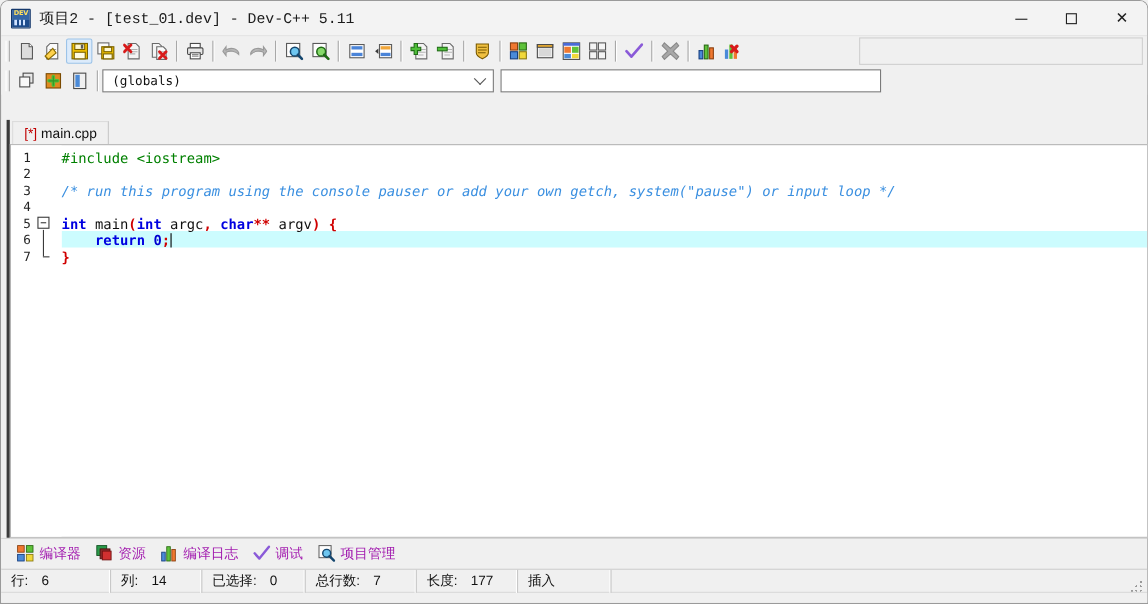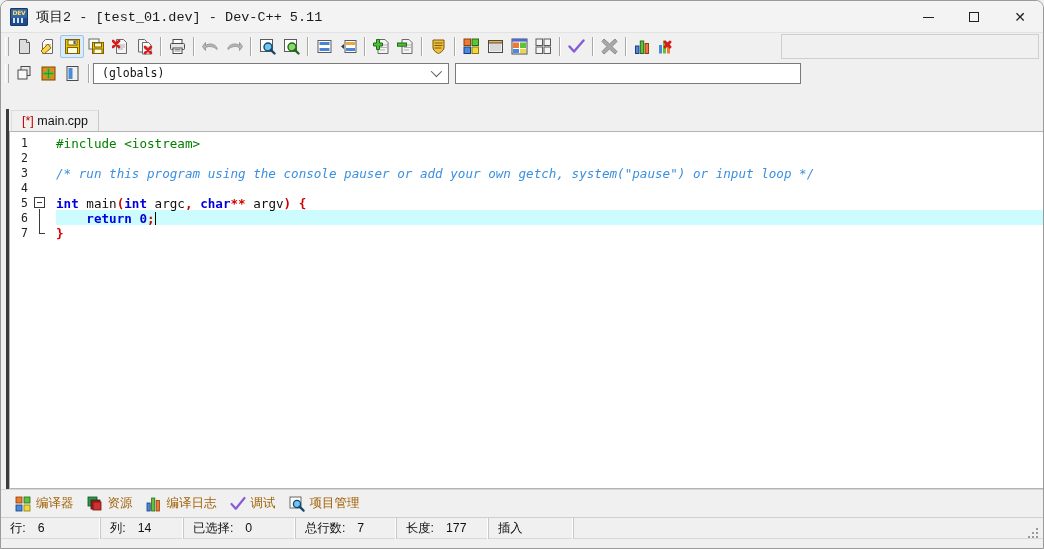--- a/index.html
+++ b/index.html
@@ -299,23 +299,23 @@
   
   .btabs {
     position: absolute; left: 0; right: 0; bottom: 31px;
     height: 28px;
     background: #f0f0f0;
     display: flex; align-items: center;
     padding-left: 10px;
     border-top: 1px solid #d6d6d6;
   }
   .btab {
-    display: flex; align-items: center;
+    display: flex; 
     padding: 2px 9px 2px 4px;
-    font-size: 12.5px; color: #a16207;
+    font-size: 12.5px; color: #a21caf;
     white-space: nowrap;
   }
   .btab .bi { width: 16px; height: 16px; margin-right: 5px; flex:0 0 auto; }
 
   
   .statusbar {
     position: absolute; left: 0; right: 0; bottom: 0;
     height: 31px;
     background: #f0f0f0;
     border-top: 1px solid #cfcfcf;
@@ -704,21 +704,21 @@
   <div class="statusbar">
     <div class="srow">
       <div class="scell" style="width:100px;">
         <span class="lbl">行:</span>
         <span class="val">6</span>
       </div>
       <div class="scell" style="width:83px;">
         <span class="lbl">列:</span>
         <span class="val">14</span>
       </div>
-      <div class="scell" style="width:112px;">
+      <div class="scell" style="width:94px;">
         <span class="lbl">已选择:</span>
         <span class="val">0</span>
       </div>
       <div class="scell" style="width:101px;">
         <span class="lbl">总行数:</span>
         <span class="val">7</span>
       </div>
       <div class="scell" style="width:92px;">
         <span class="lbl">长度:</span>
         <span class="val">177</span>

